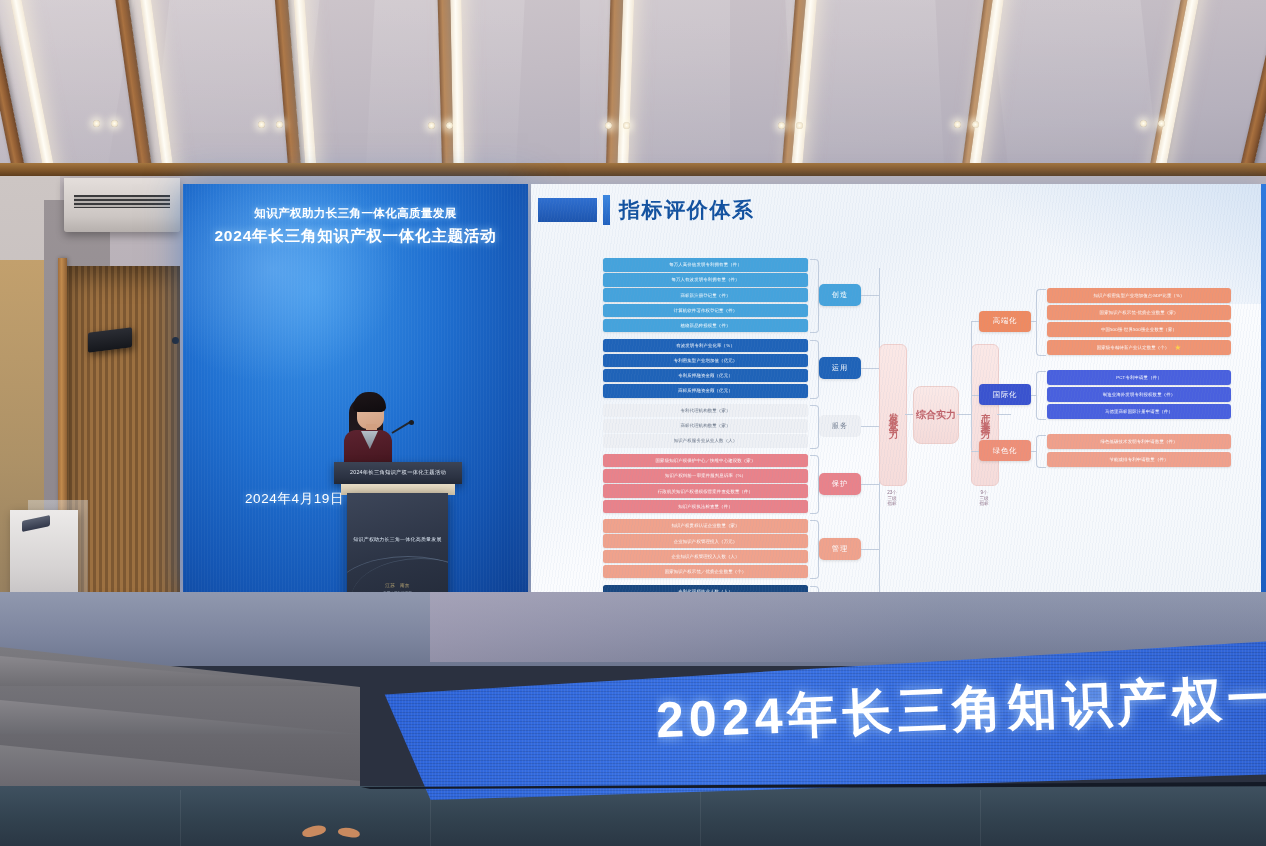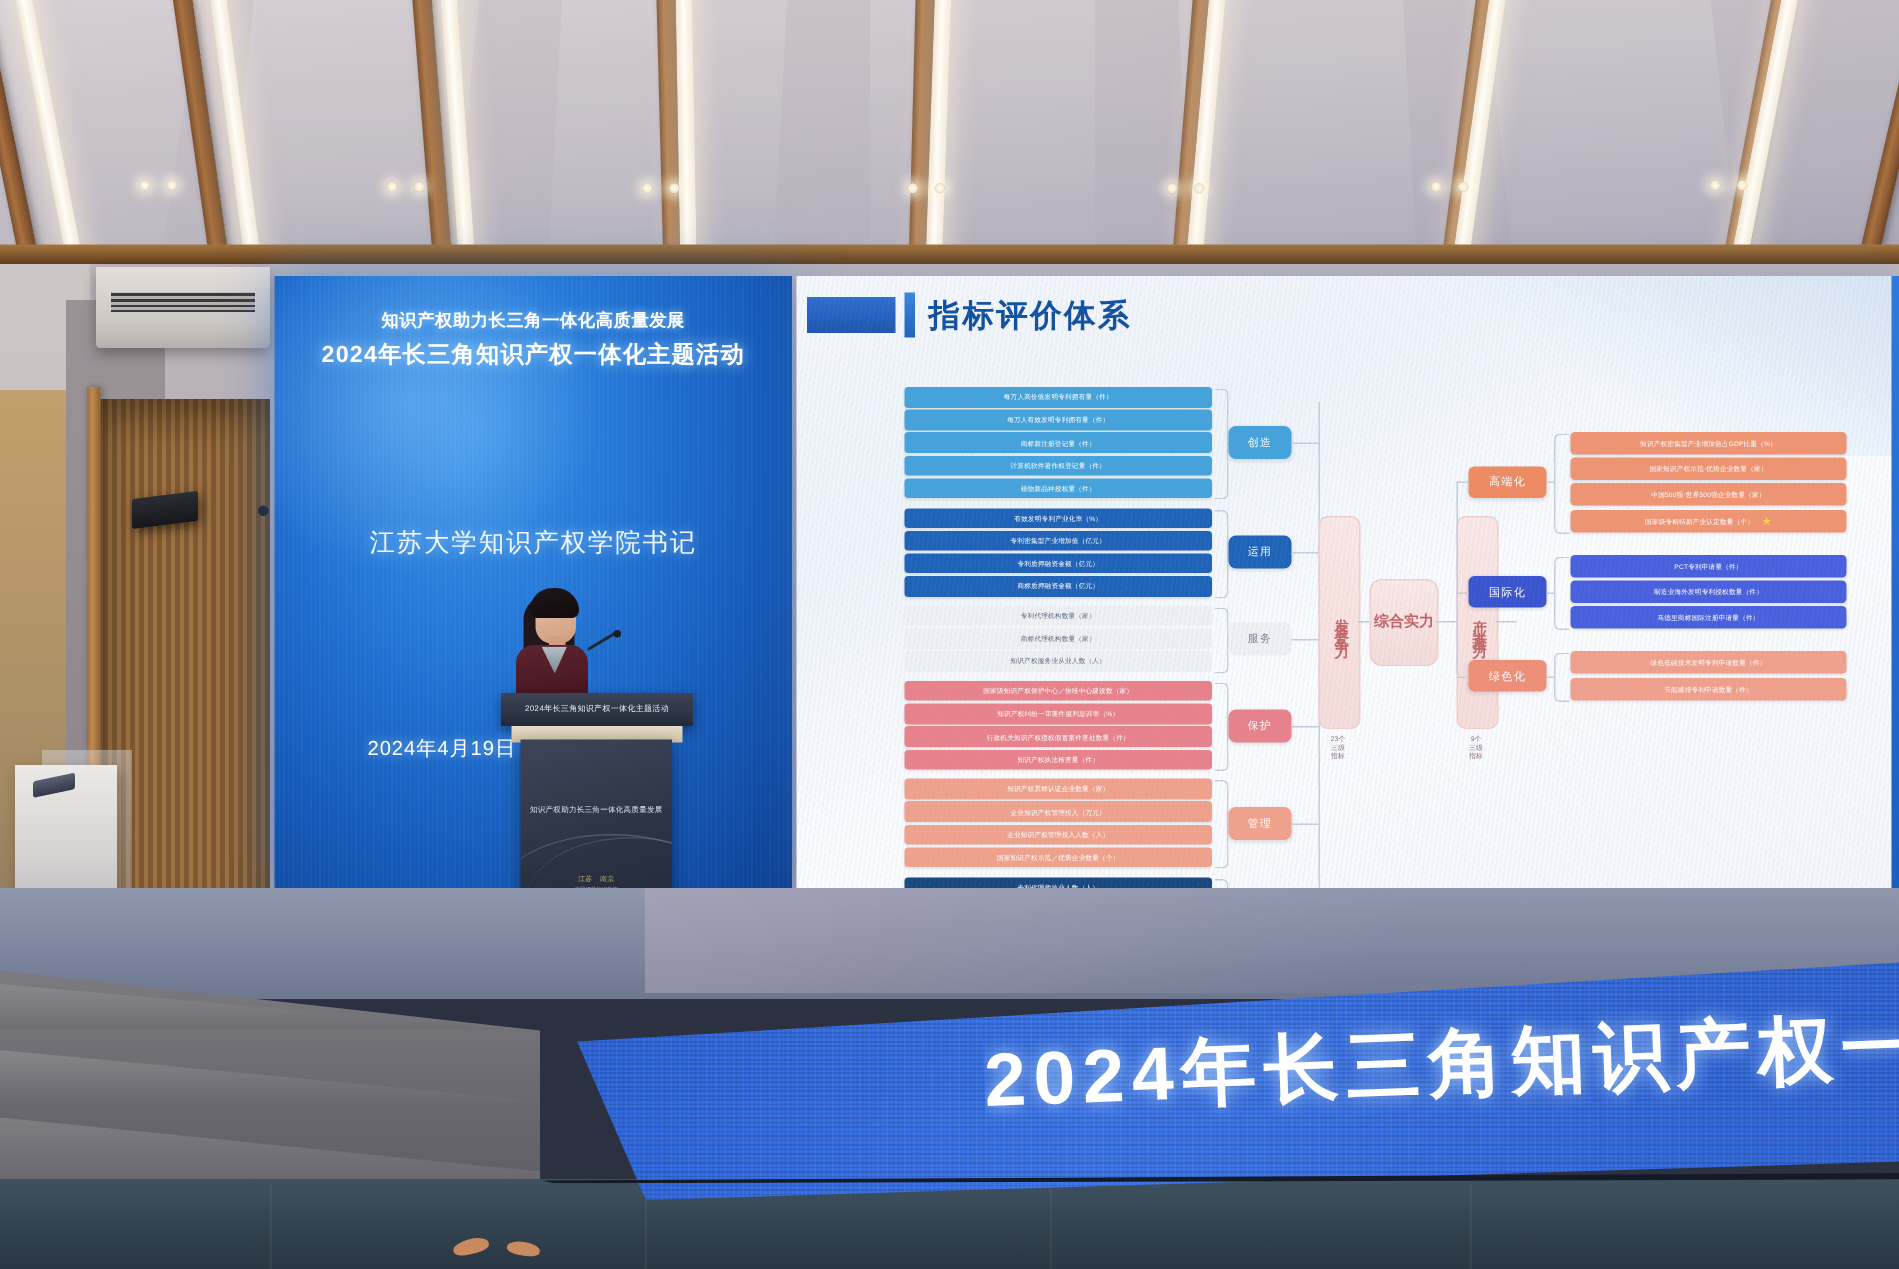--- a/index.html
+++ b/index.html
@@ -280,21 +280,20 @@
   <div class="speaker-wall"></div>
   <div class="wall-knob"></div>
   <div class="glass-pane"></div>
   <div class="ctrl-podium"></div>
   <div class="ctrl-panel"></div>
 
   <div class="titlescreen">
     <div class="ts-glow"></div>
     <div class="ts-sub">知识产权助力长三角一体化高质量发展</div>
     <div class="ts-main">2024年长三角知识产权一体化主题活动</div>
-    <div class="ts-role">江苏大学知识产权学院书记</div>
     <div class="ts-date">2024年4月19日</div>
   </div>
 
   <div class="spk-hair-back"></div>
   <div class="spk-head"></div>
   <div class="spk-hair-top"></div>
   <div class="spk-neck"></div>
   <div class="spk-body"></div>
   <div class="spk-collar"></div>
   <div class="mic-stem"></div>

